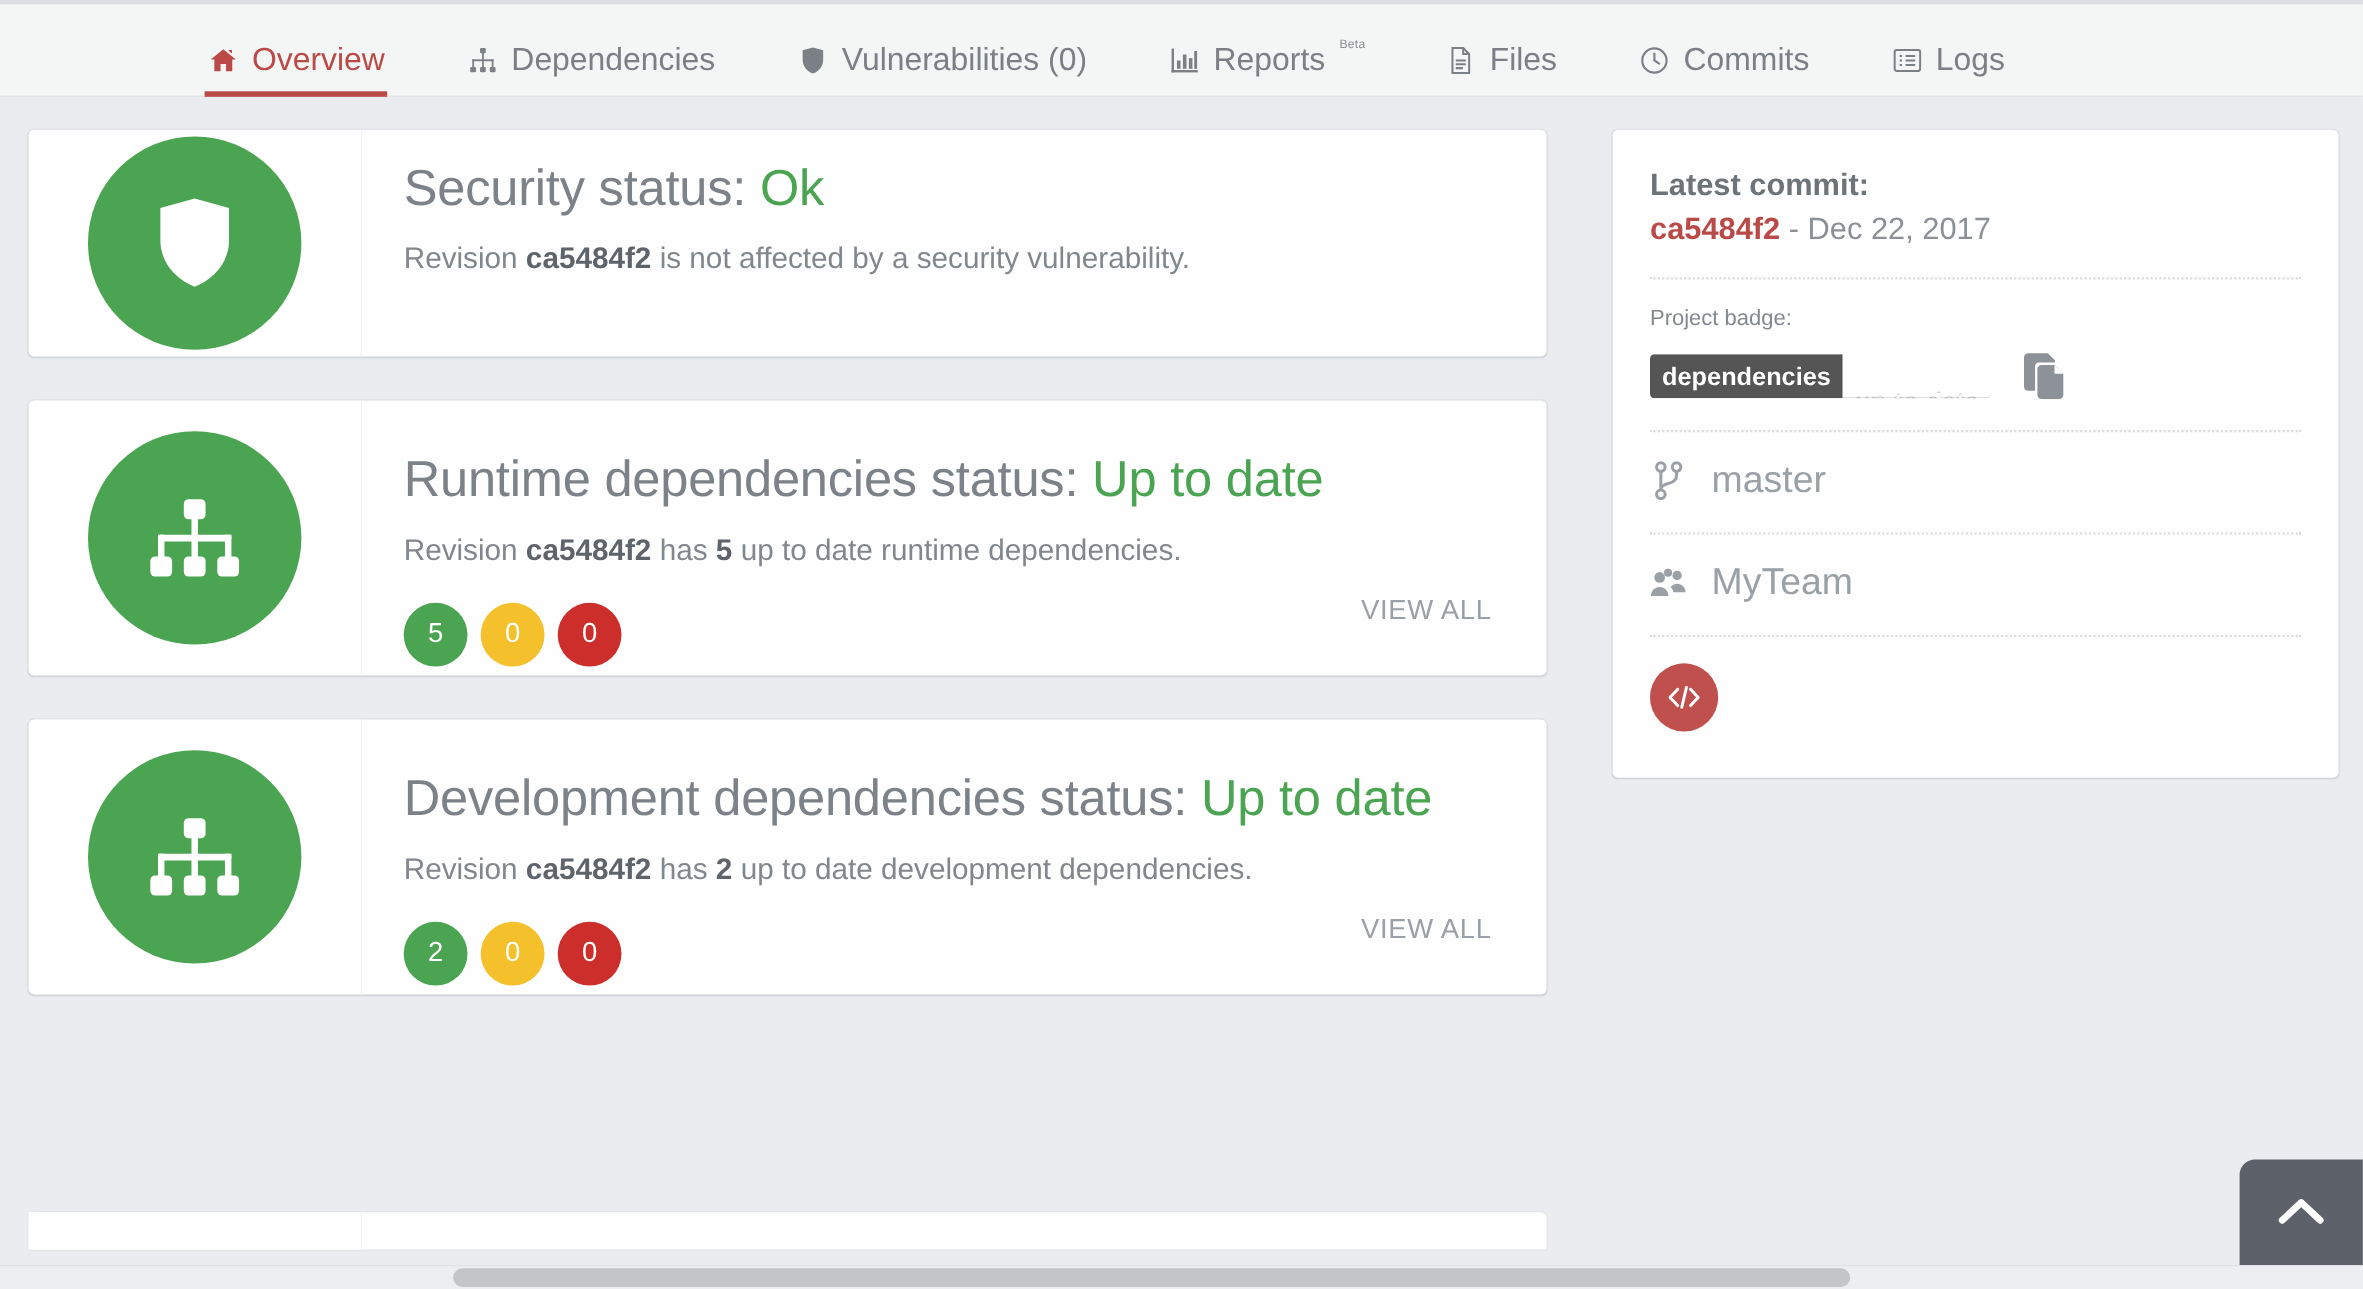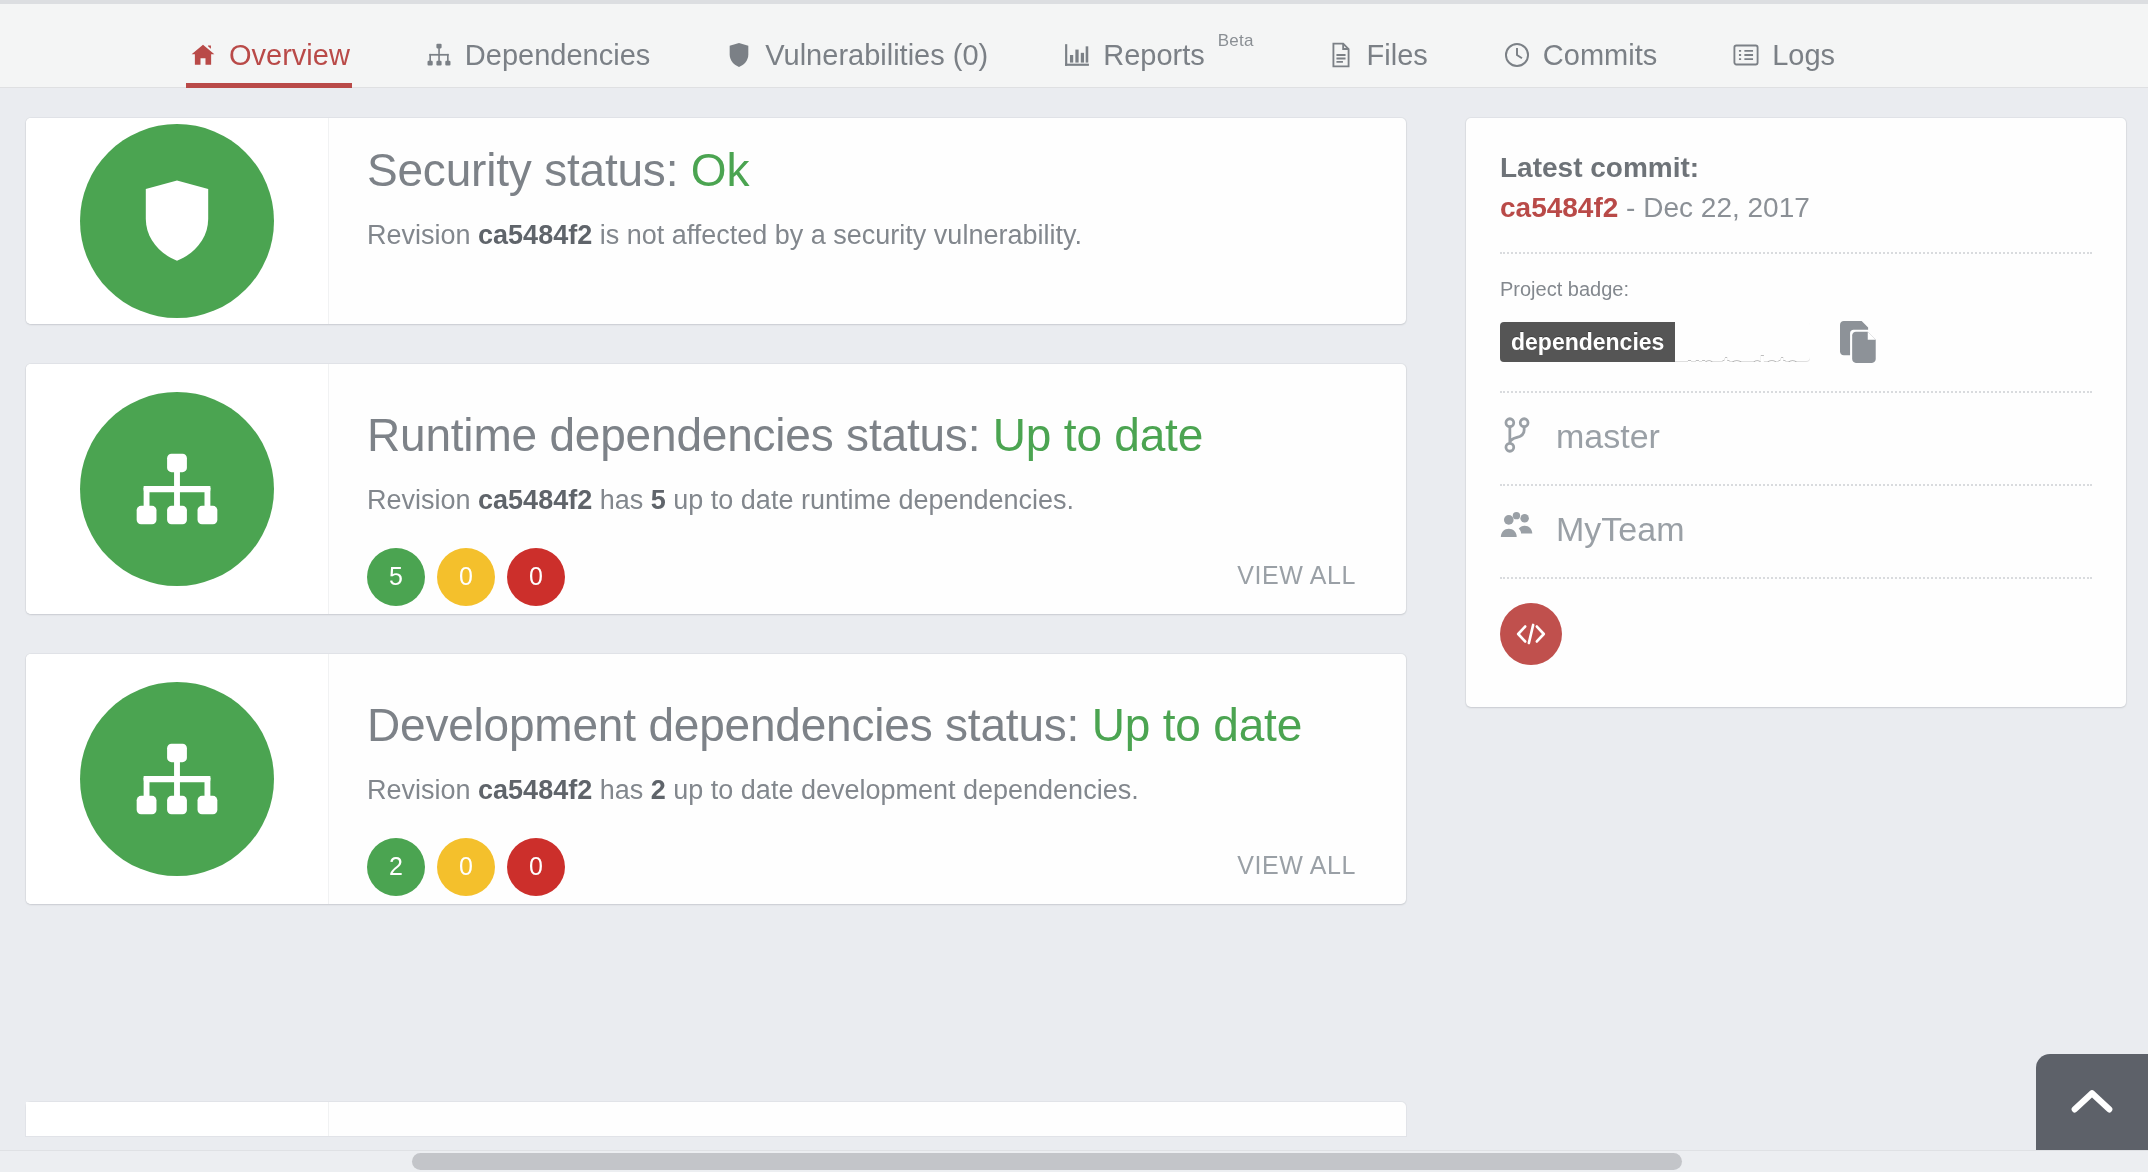--- a/index.html
+++ b/index.html
@@ -27,21 +27,21 @@
     padding-top: 18px;
     cursor: pointer;
   }
   .tab .tab-ico { display: inline-flex; align-items: center; justify-content: center; width: 30px; }
   .tab.active { color: #b94a48; }
   .tab.active::after {
     content: ""; position: absolute; left: -2px; right: -2px; bottom: 0;
     height: 5px; background: #b94a48;
   }
   .beta {
-    font-size: 17px; color: #8a8f94; position: relative; top: -14px; left: 2px;
+    font-size: 11px; color: #8a8f94; position: relative; top: -14px; left: 2px;
     letter-spacing: .2px;
   }
   .svgico { display: block; }
 
   
   .page { position: absolute; top: 88px; left: 0; width: 2148px; height: 1084px; }
   .main-col { position: absolute; left: 26px; top: 30px; width: 1380px; }
   .side-col { position: absolute; left: 1466px; top: 30px; width: 660px; }
 
   
@@ -82,21 +82,21 @@
   .counter {
     width: 58px; height: 58px; border-radius: 50%;
     display: flex; align-items: center; justify-content: center;
     color: #fff; font-size: 25px;
   }
   .c-green  { background: #4ba451; }
   .c-yellow { background: #f4c02c; }
   .c-red    { background: #cc2f2b; }
 
   .view-all {
-    position: absolute; right: 50px; bottom: 24px;
+    position: absolute; right: 50px; bottom: 44px;
     font-size: 25px; color: #9aa0a6; letter-spacing: .6px;
     cursor: pointer;
   }
 
   .panel.sec .panel-body { padding-bottom: 46px; }
   .panel.sec { height: 206px; }
   .panel.sec .panel-icon { padding: 0; }
   .panel.sec .panel-body { display: flex; flex-direction: column; justify-content: center; padding-top: 0; }
 
   .panel.dep { height: 250px; }
@@ -117,21 +117,21 @@
   .badge {
     display: inline-flex; height: 40px; border-radius: 4px; overflow: hidden;
     font-size: 23px; font-weight: 700;
     box-shadow: inset 0 -1px 0 rgba(0,0,0,.12);
   }
   .badge .bl, .badge .br { display: flex; align-items: center; padding: 0 11px; color: #fff; text-shadow: 0 -1px 0 rgba(0,0,0,.25); }
   .badge .bl { background: #555; }
   .badge .br { background: #3b82f6; margin-top: 44px; }
   .copy-btn { cursor: pointer; display: inline-flex; }
 
-  .meta-row { display: flex; gap: 22px; font-size: 34px; color: #9aa0a6; }
+  .meta-row { display: flex; align-items: center; gap: 22px; font-size: 34px; color: #9aa0a6; }
   .meta-row .mico { display: inline-flex; width: 34px; justify-content: center; }
   .code-circle {
     width: 62px; height: 62px; border-radius: 50%;
     background: #c0504d; display: flex; align-items: center; justify-content: center;
     cursor: pointer;
   }
 
   
   .hscroll-track {
     position: absolute; left: 0; bottom: 0; width: 2148px; height: 22px;

